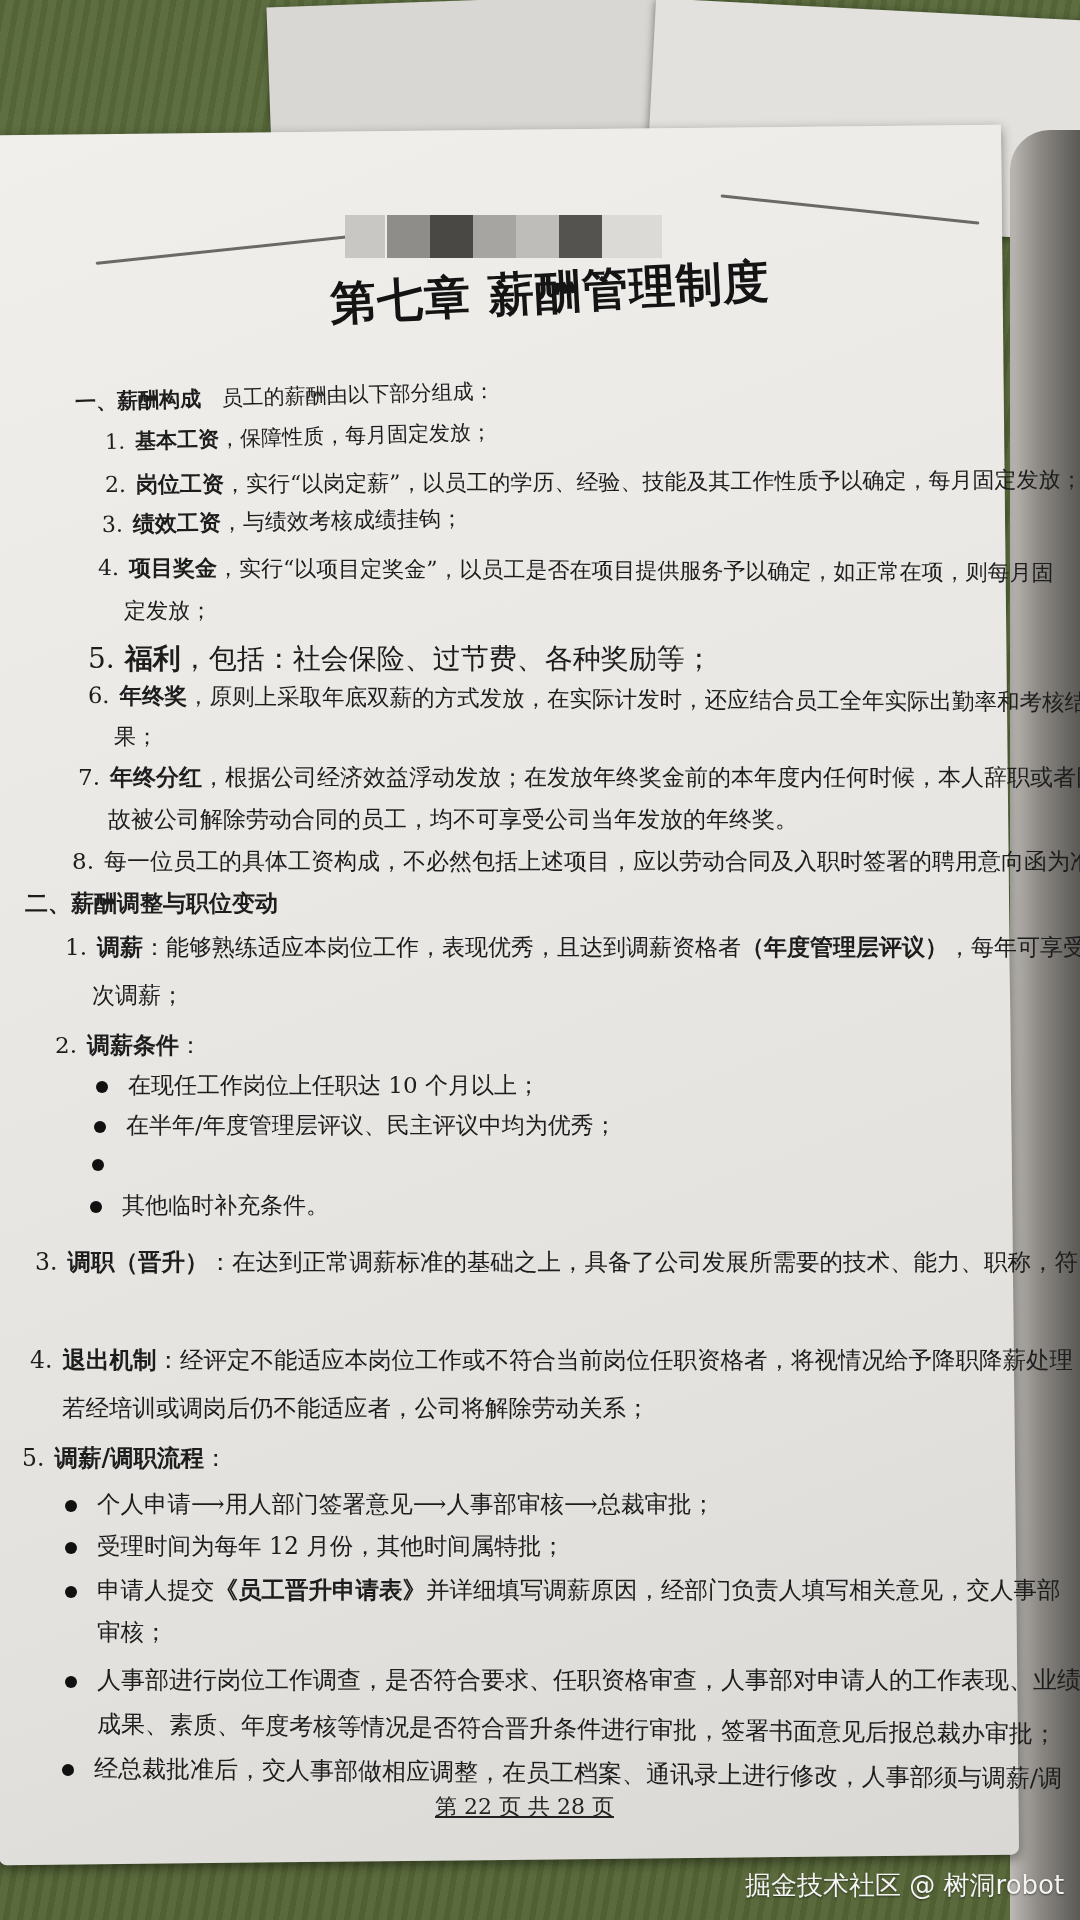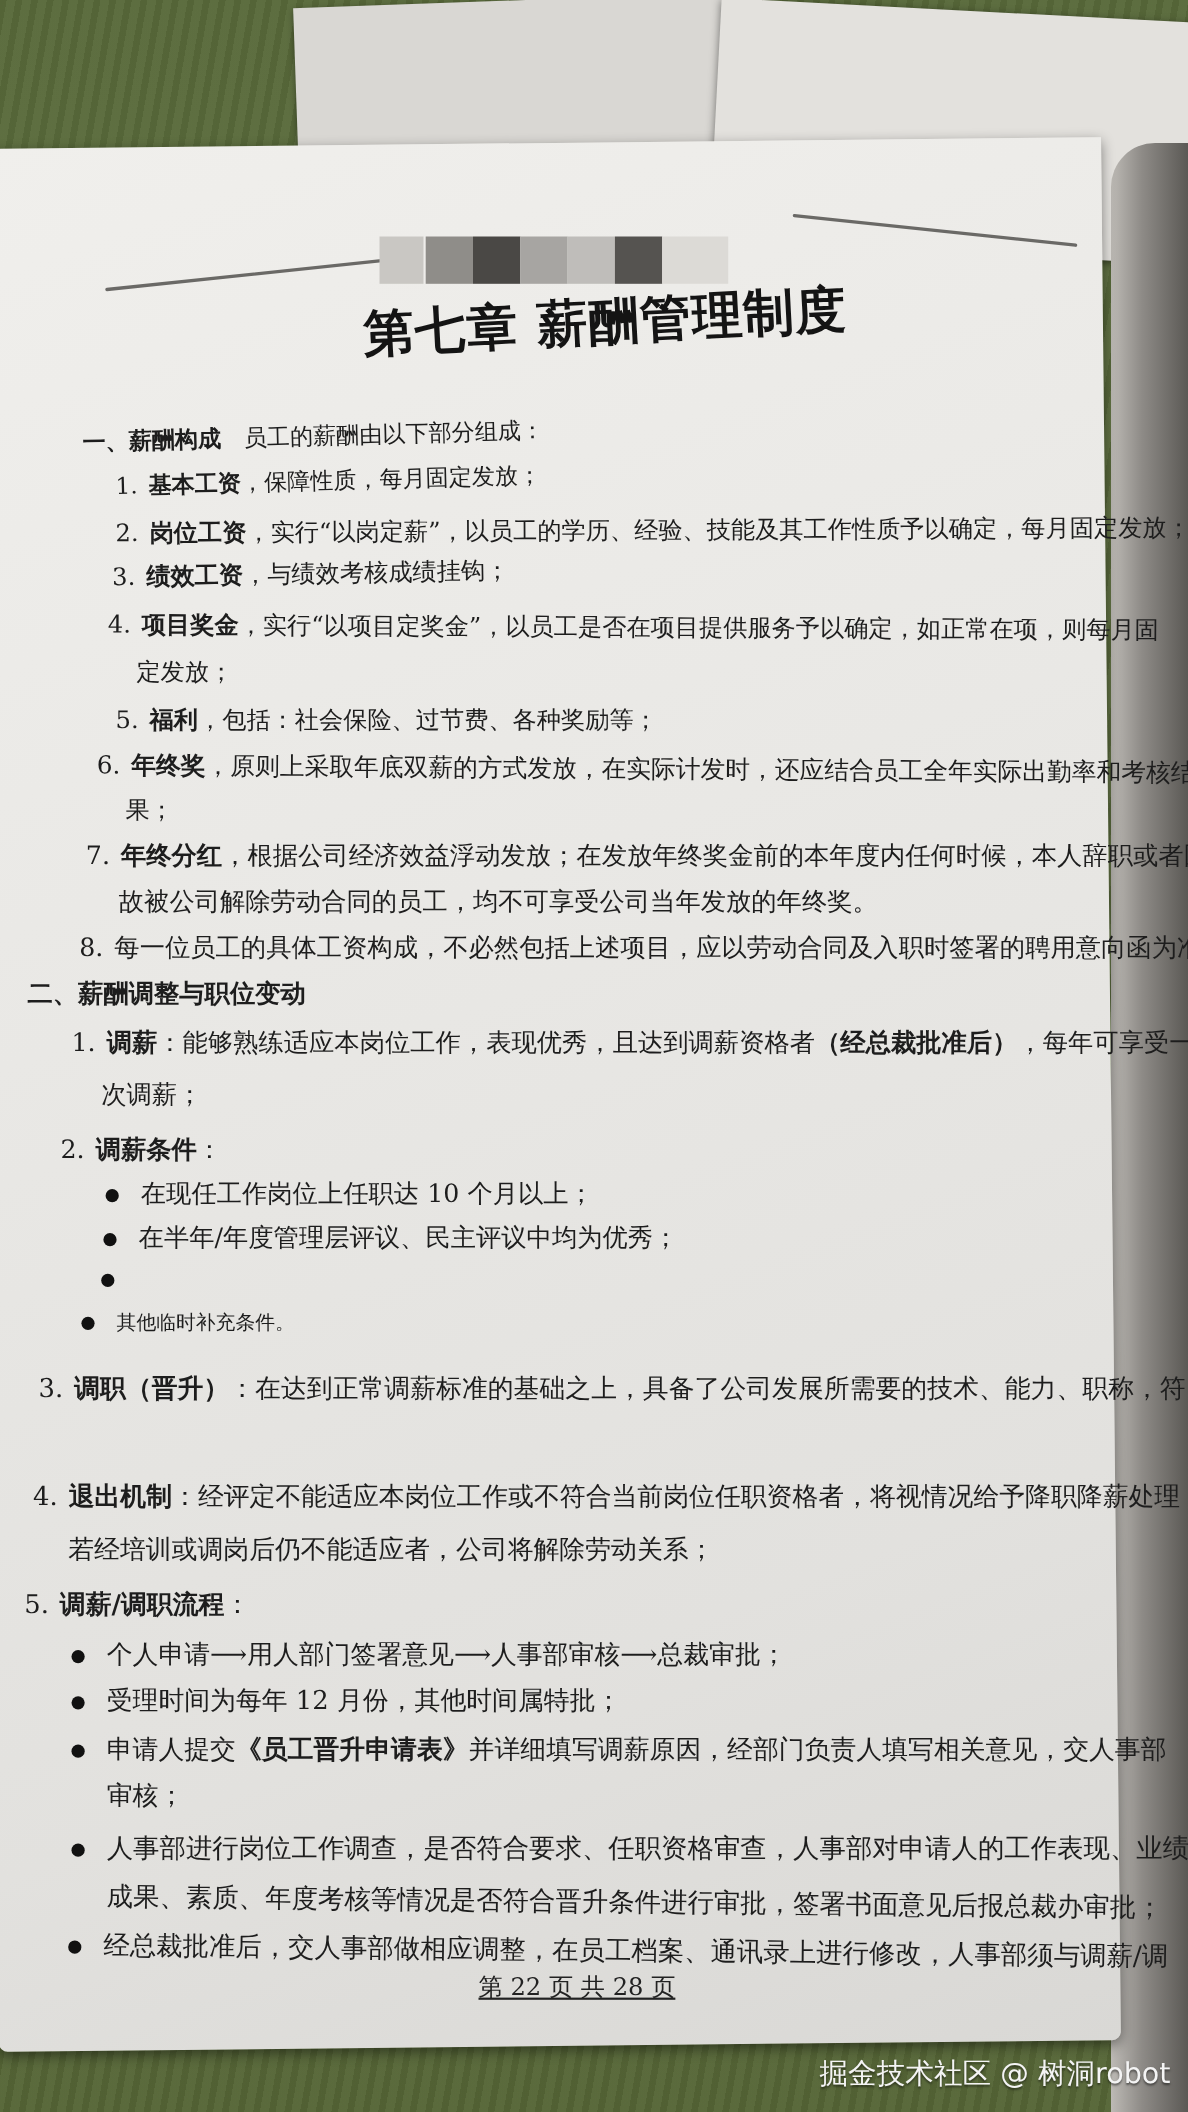--- a/index.html
+++ b/index.html
@@ -105,51 +105,51 @@
     <span class="num">2.</span><span class="b">岗位工资</span><span>，实行“以岗定薪”，以员工的学历、经验、技能及其工作性质予以确定，每月固定发放；</span>
   </div>
   <div class="line" style="left:102px;top:510px;font-size:22px;transform:rotate(-1deg)">
     <span class="num">3.</span><span class="b">绩效工资</span><span>，与绩效考核成绩挂钩；</span>
   </div>
   <div class="line" style="left:98px;top:553px;font-size:22px;transform:rotate(0.3deg)">
     <span class="num">4.</span><span class="b">项目奖金</span><span>，实行“以项目定奖金”，以员工是否在项目提供服务予以确定，如正常在项，则每月固</span>
   </div>
   <div class="line" style="left:124px;top:596px;font-size:22px">定发放；</div>
 
-  <div class="line" style="left:105px;top:640px;font-size:22px">
+  <div class="line" style="left:88px;top:640px;font-size:28px">
     <span class="num">5.</span><span class="b">福利</span><span>，包括：社会保险、过节费、各种奖励等；</span>
   </div>
   <div class="line" style="left:88px;top:680px;font-size:22.5px;transform:rotate(0.4deg)">
     <span class="num">6.</span><span class="b">年终奖</span><span>，原则上采取年底双薪的方式发放，在实际计发时，还应结合员工全年实际出勤率和考核结</span>
   </div>
   <div class="line" style="left:114px;top:722px;font-size:22px">果；</div>
 
   <div class="line" style="left:78px;top:762px;font-size:23px">
     <span class="num">7.</span><span class="b">年终分红</span><span>，根据公司经济效益浮动发放；在发放年终奖金前的本年度内任何时候，本人辞职或者因</span>
   </div>
   <div class="line" style="left:108px;top:804px;font-size:23px">故被公司解除劳动合同的员工，均不可享受公司当年发放的年终奖。</div>
 
   <div class="line" style="left:72px;top:846px;font-size:23px">
     <span class="num">8.</span><span>每一位员工的具体工资构成，不必然包括上述项目，应以劳动合同及入职时签署的聘用意向函为准。</span>
   </div>
 
   <div class="line b" style="left:25px;top:888px;font-size:23px">二、薪酬调整与职位变动</div>
 
   <div class="line" style="left:65px;top:932px;font-size:23px">
-    <span class="num">1.</span><span class="b">调薪</span><span>：能够熟练适应本岗位工作，表现优秀，且达到调薪资格者</span><span class="b">（经总裁批准后）</span><span>，每年可享受一</span>
+    <span class="num">1.</span><span class="b">调薪</span><span>：能够熟练适应本岗位工作，表现优秀，且达到调薪资格者</span><span class="b">（年度管理层评议）</span><span>，每年可享受一</span>
   </div>
   <div class="line" style="left:92px;top:980px;font-size:23px">次调薪；</div>
 
   <div class="line" style="left:55px;top:1030px;font-size:23px">
     <span class="num">2.</span><span class="b">调薪条件</span><span>：</span>
   </div>
   <div class="line" style="left:96px;top:1070px;font-size:23px"><span class="bullet"></span><span>在现任工作岗位上任职达 10 个月以上；</span></div>
   <div class="line" style="left:94px;top:1110px;font-size:23px"><span class="bullet"></span><span>在半年/年度管理层评议、民主评议中均为优秀；</span></div>
   <div class="line" style="left:92px;top:1150px;font-size:23px"><span class="bullet"></span></div>
-  <div class="line" style="left:74px;top:1190px;font-size:18px"><span class="bullet"></span><span>其他临时补充条件。</span></div>
+  <div class="line" style="left:90px;top:1190px;font-size:23px"><span class="bullet"></span><span>其他临时补充条件。</span></div>
 
   <div class="line" style="left:35px;top:1246px;font-size:23.5px">
     <span class="num">3.</span><span class="b">调职（晋升）</span><span>：在达到正常调薪标准的基础之上，具备了公司发展所需要的技术、能力、职称，符</span>
   </div>
 
   <div class="line" style="left:30px;top:1344px;font-size:23.5px">
     <span class="num">4.</span><span class="b">退出机制</span><span>：经评定不能适应本岗位工作或不符合当前岗位任职资格者，将视情况给予降职降薪处理；</span>
   </div>
   <div class="line" style="left:62px;top:1392px;font-size:23.5px">若经培训或调岗后仍不能适应者，公司将解除劳动关系；</div>
 

